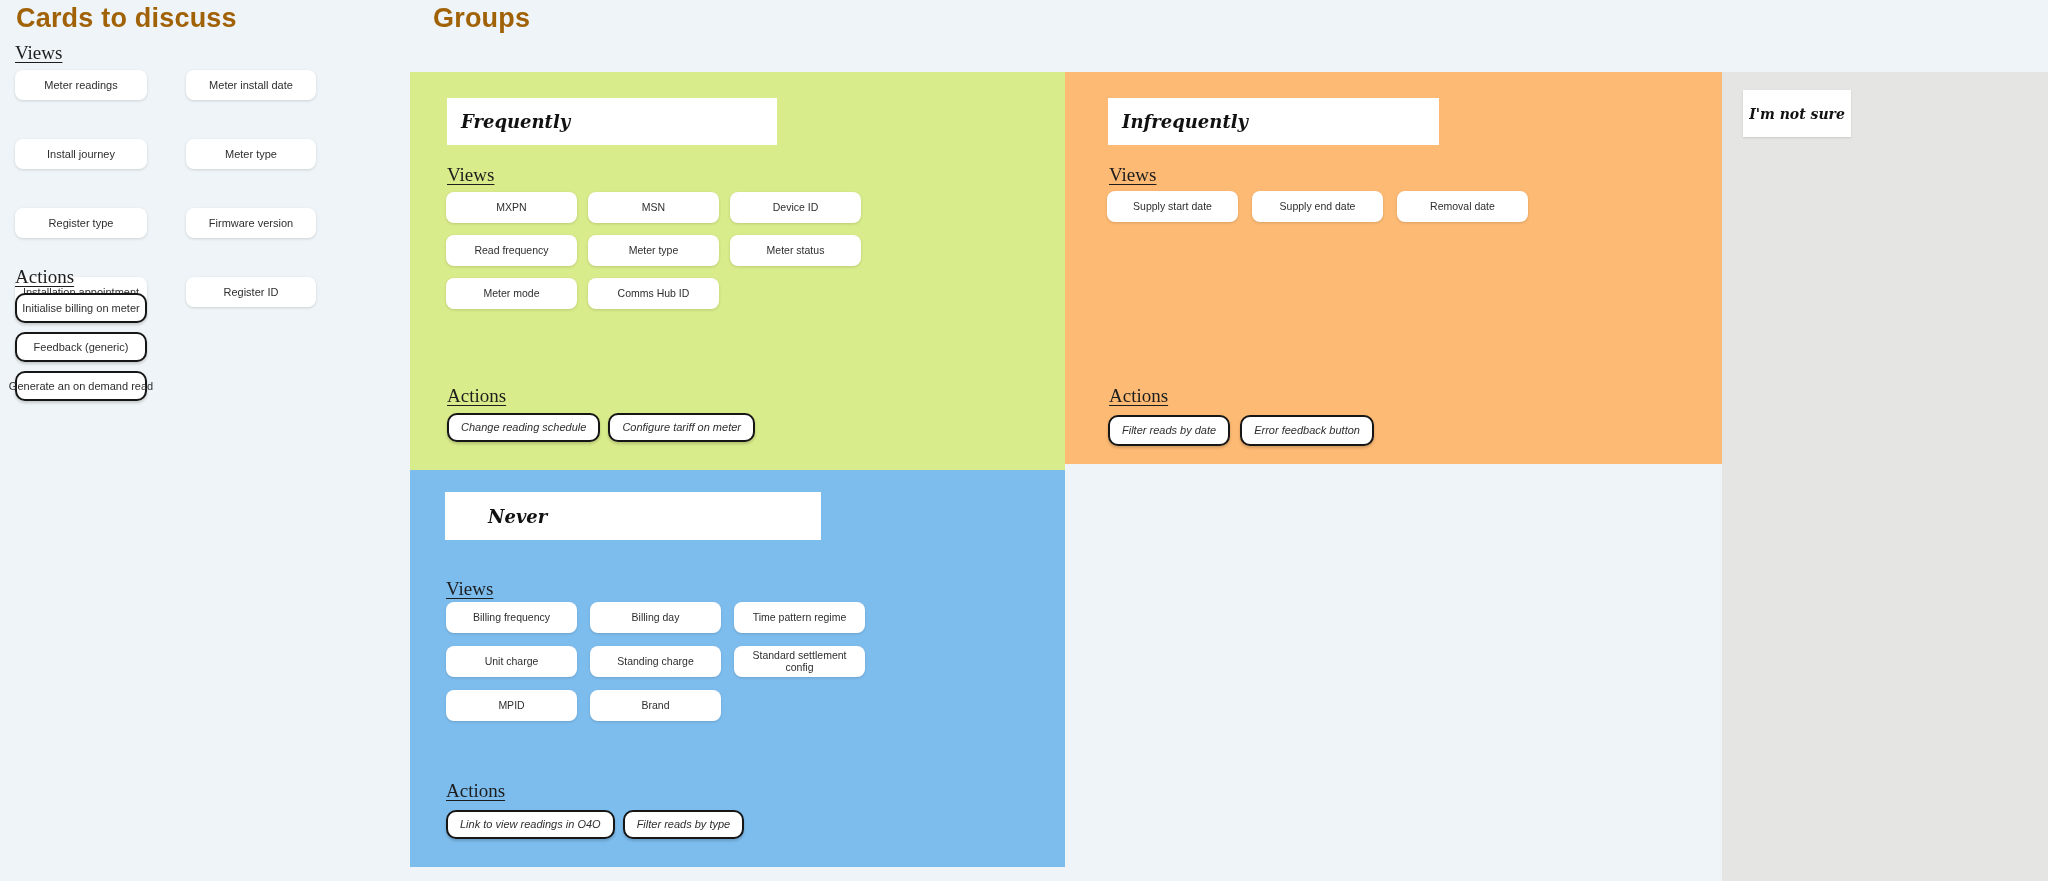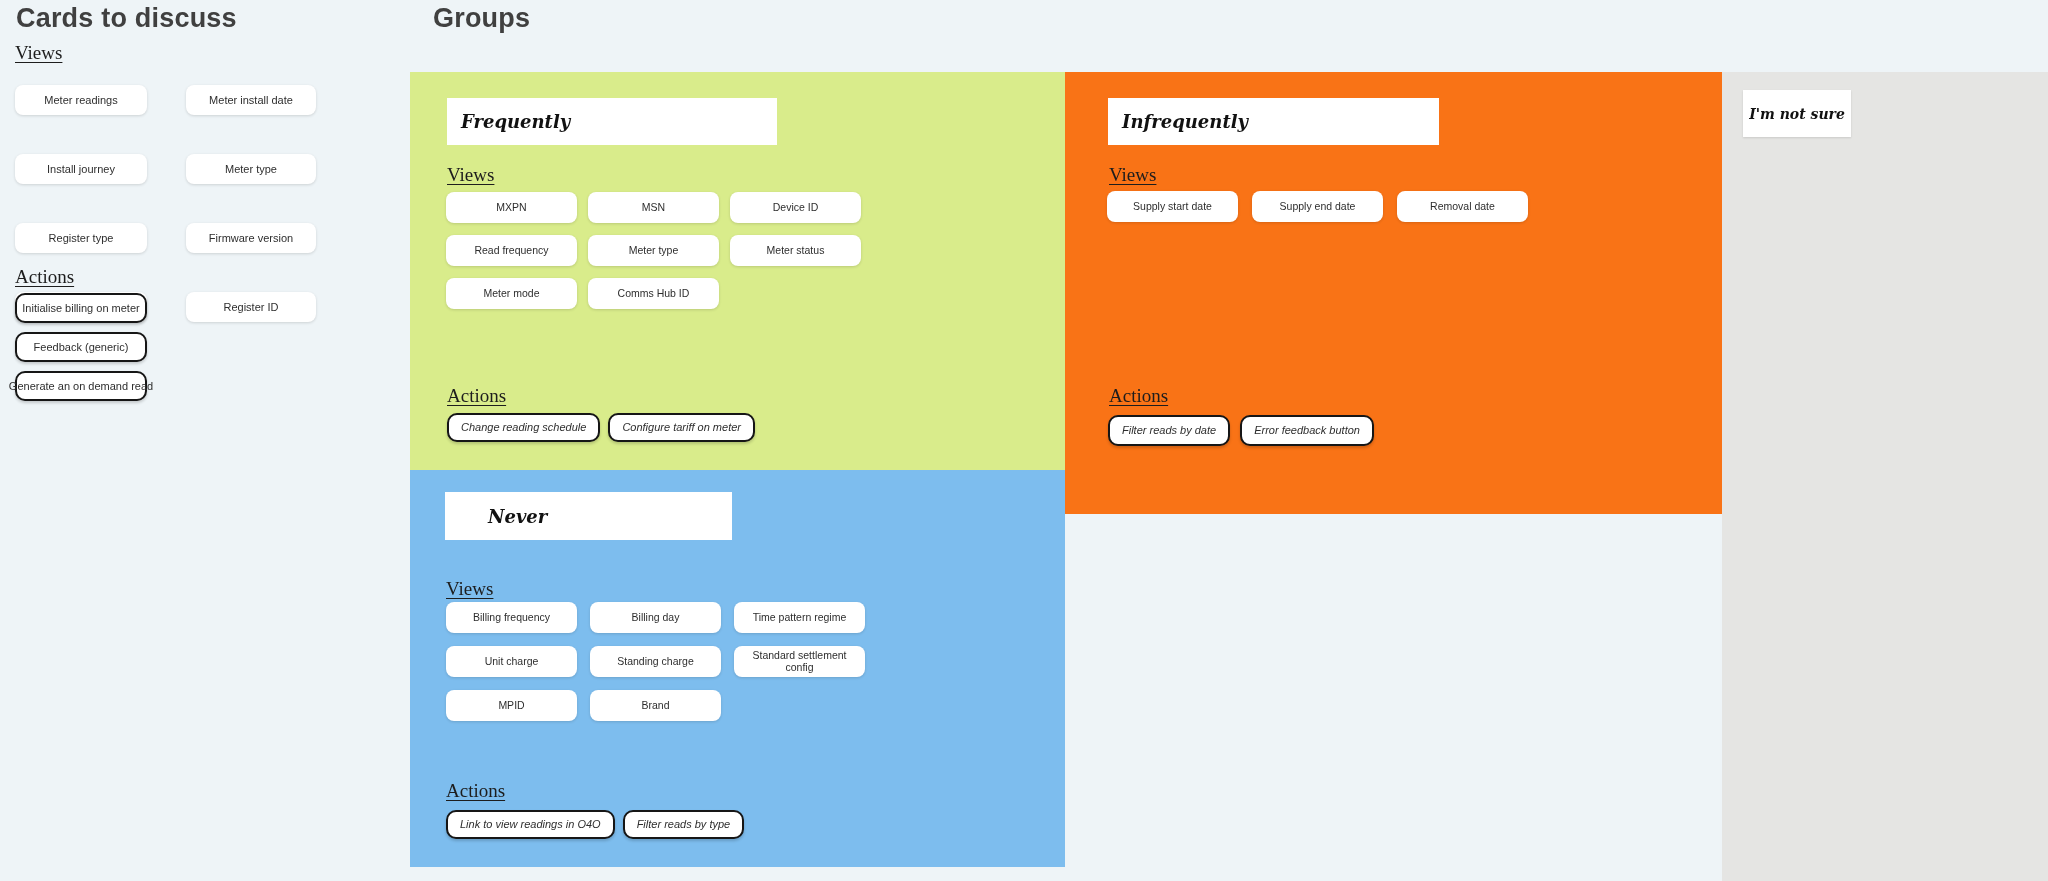--- a/index.html
+++ b/index.html
@@ -4,21 +4,21 @@
 <style>
   * { margin:0; padding:0; box-sizing:border-box; }
   html,body { background:#eef4f7; }
   .board {
     position:relative; width:2048px; height:881px; overflow:hidden;
     background:#eef4f7;
     font-family:"Liberation Sans", sans-serif;
     color:#2e2e2e;
   }
   .h-title {
-    position:absolute; font-size:27px; font-weight:700; color:#404040;
+    position:absolute; font-size:27px; font-weight:700; color:#a16207;
     letter-spacing:.2px;
   }
   .h-title--left { left:16px; top:3px; }
   .h-title--groups { left:433px; top:3px; }
 
   .sec-head {
     position:absolute; font-size:19px; color:#1d1d1d;
     text-decoration:underline; text-underline-offset:3px;font-family:Liberation Serif, serif;
   }
 
@@ -30,49 +30,49 @@
     line-height:1.1; padding:0 6px; cursor:pointer;
   }
   .note--action {
     border:2px solid #161616; border-radius:10px;
     box-shadow:0 2px 3px rgba(0,0,0,.18);
     padding:0 12px; white-space:nowrap;
   }
 
   
   .left-views {
-    position:absolute; left:15px; top:85px;
+    position:absolute; left:15px; top:70px;
     display:grid; grid-template-columns:132px 130px;
     column-gap:31px; row-gap:10px;gap:39px;
   }
   .left-views .note { height:30px; }
   .left-actions {
     position:absolute; left:15px; top:293px;
     display:flex; flex-direction:column; gap:9px; width:132px;
   }
   .left-actions .note { height:30px; }
   .sec-head--lviews { left:15px; top:42px; }
   .sec-head--lactions { left:15px; top:266px; }
 
   
   .group { position:absolute; }
   .group--green { left:410px; top:72px; width:655px; height:398px; background:#d9ec8b; }
-  .group--teal  { left:1065px; top:72px; width:657px; height:442px; background:#f97316; }
+  .group--teal  { left:1065px; top:72px; width:657px; height:392px; background:#fdba74; }
   .group--blue  { left:410px; top:470px; width:655px; height:397px; background:#7dbdee; }
   .gray-panel   { position:absolute; left:1722px; top:72px; width:326px; height:809px; background:#e5e5e3; }
 
   .title-box {
     position:absolute; background:#ffffff;
     display:flex; align-items:center; padding-left:14px;
     font-family:"DejaVu Serif", serif; font-style:italic; font-weight:600;
     font-size:18px; color:#111; cursor:pointer;
   }
   .group--green .title-box { left:37px; top:26px; width:330px; height:47px; }
   .group--teal  .title-box { left:43px; top:26px; width:331px; height:47px; }
-  .group--blue  .title-box { left:35px; top:22px; width:287px; height:48px;padding-left:43px; }
+  .group--blue  .title-box { left:35px; top:22px; width:376px; height:48px;padding-left:43px; }
 
   .group .sec-head { position:absolute; }
   .group--green .sec-head--views { left:37px; top:92px; }
   .group--teal  .sec-head--views { left:44px; top:92px; }
   .group--blue  .sec-head--views { left:36px; top:108px; }
   .group--green .sec-head--actions { left:37px; top:313px; }
   .group--teal  .sec-head--actions { left:44px; top:313px; }
   .group--blue  .sec-head--actions { left:36px; top:310px; }
 
   .views-grid {

